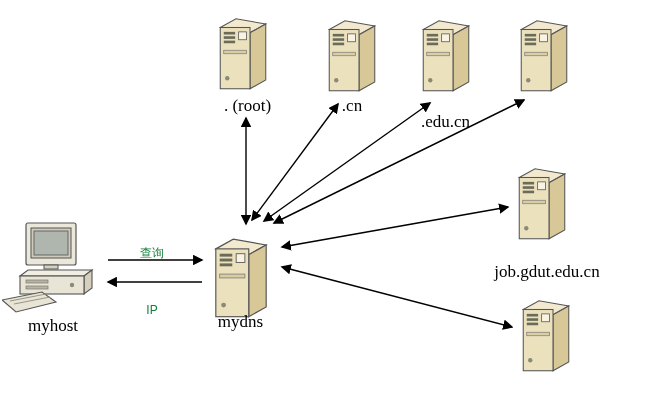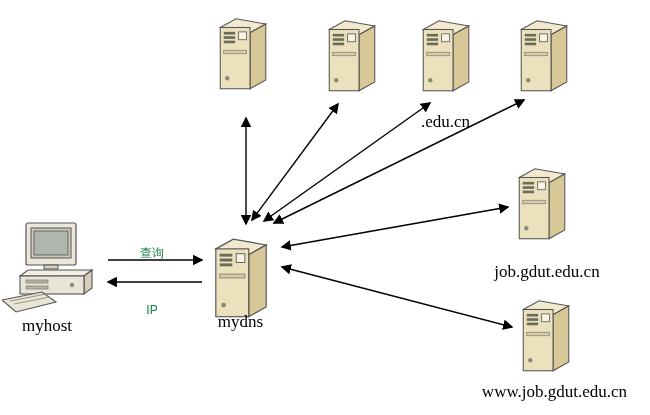--- a/index.html
+++ b/index.html
@@ -87,26 +87,28 @@
     <line x1="282" y1="267" x2="512" y2="327" marker-start="url(#ah)" marker-end="url(#ah)"></line>
     <line x1="108" y1="260" x2="202" y2="260" marker-end="url(#ah)"></line>
     <line x1="202" y1="282" x2="108" y2="282" marker-end="url(#ah)"></line>
   </svg>
 
   <div class="node" style="left:215px; top:8px;">
     <svg width="56" height="88">
         <use href="#sym-server"></use>
       </svg>
   </div>
+  <div class="node-label" style="left:200px; top:96px; width:95px;">. (root)</div>
 
   <div class="node" style="left:324px; top:10px;">
     <svg width="56" height="88">
         <use href="#sym-server"></use>
       </svg>
   </div>
+  <div class="node-label" style="left:322px; top:96px; width:60px;">.cn</div>
 
   <div class="node" style="left:418px; top:10px;">
     <svg width="56" height="88">
         <use href="#sym-server"></use>
       </svg>
   </div>
   <div class="node-label" style="left:403px; top:112px; width:85px;">.edu.cn</div>
 
   <div class="node" style="left:516px; top:10px;">
     <svg width="56" height="88">
@@ -119,32 +121,31 @@
         <use href="#sym-server"></use>
       </svg>
   </div>
   <div class="node-label" style="left:477px; top:262px; width:140px;">job.gdut.edu.cn</div>
 
   <div class="node" style="left:518px; top:290px;">
     <svg width="56" height="88">
         <use href="#sym-server"></use>
       </svg>
   </div>
-  <div class="node-label" style="left:462px; top:382px; width:185px;">www.job.gdut.edu.cn</div>
 
   <div class="node" style="left:210px; top:228px;">
     <svg width="62" height="96">
         <use href="#sym-server"></use>
       </svg>
   </div>
   <div class="node-label" style="left:203px; top:312px; width:75px;">mydns</div>
 
   <div class="node" style="left:2px; top:222px;">
     <svg width="100" height="92">
         <use href="#sym-computer"></use>
       </svg>
   </div>
-  <div class="node-label" style="left:3px; top:316px; width:88px;">myhost</div>
+  <div class="node-label" style="left:9px; top:316px; width:88px;">myhost</div>
 
   <div class="edge-label" style="left:128px; top:245px; width:48px;">查询</div>
   <div class="edge-label" style="left:128px; top:267px; width:48px;margin-top:36px;">IP</div>
 
 </div>
 
 </body></html>

